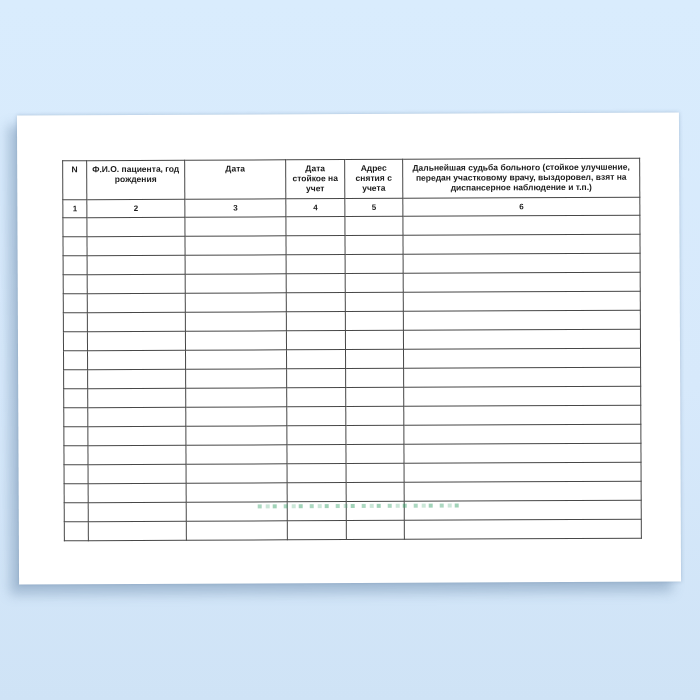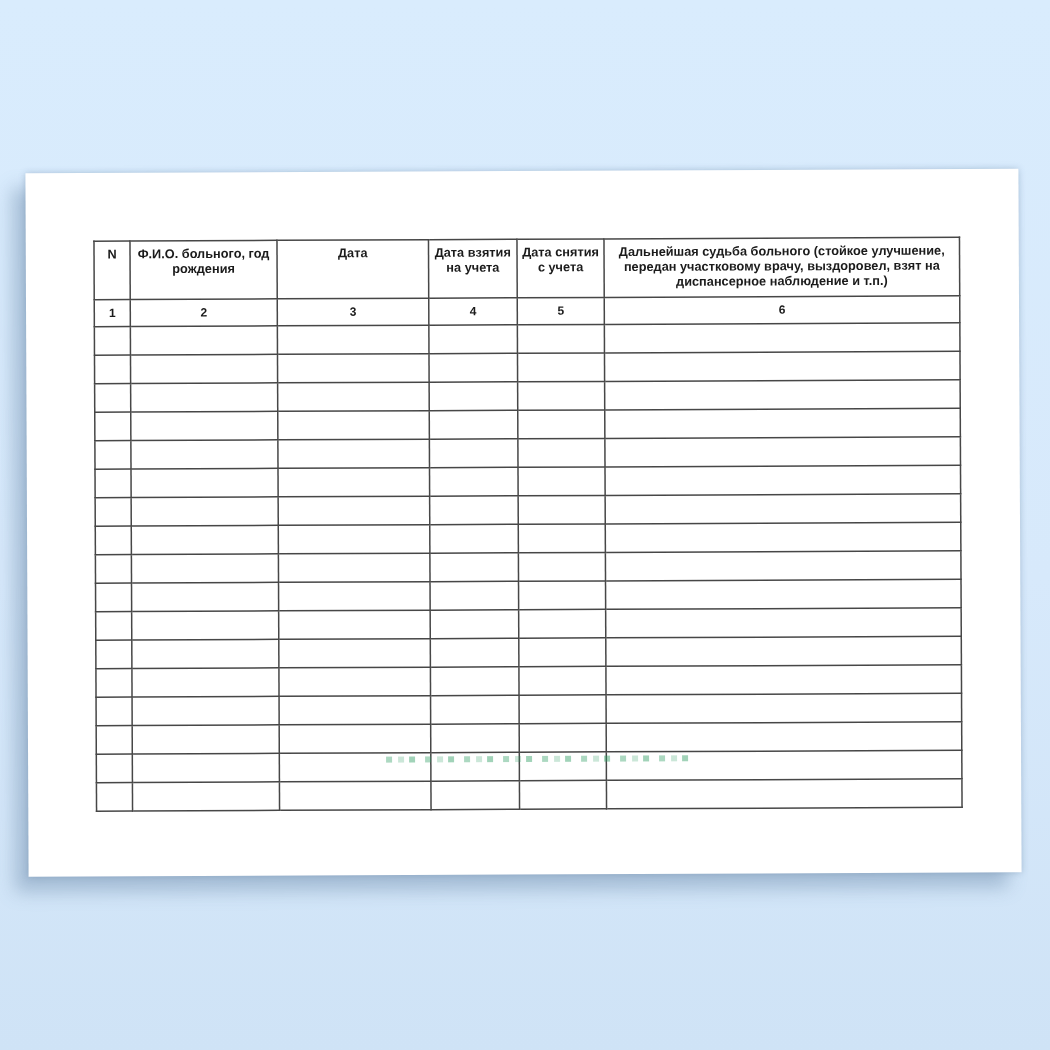--- a/index.html
+++ b/index.html
@@ -89,24 +89,24 @@
         <col class="c1">
           <col class="c2">
           <col class="c3">
         <col class="c4">
           <col class="c5">
           <col class="c6">
       </colgroup>
       <thead>
         <tr class="header-row" id="header-row">
             <th>N</th>
-            <th>Ф.И.О. больного, год рождения</th>
+            <th>Ф.И.О. пациента, год рождения</th>
             <th>Дата</th>
-            <th>Дата взятия на учета</th>
-            <th>Дата снятия с учета</th>
+            <th>Дата стойкое на учет</th>
+            <th>Адрес снятия с учета</th>
             <th>Дальнейшая судьба больного (стойкое улучшение, передан участковому врачу, выздоровел, взят на диспансерное наблюдение и т.п.)</th>
           </tr>
         <tr class="number-row" id="number-row">
             <td>1</td>
             <td>2</td>
             <td>3</td>
             <td>4</td>
             <td>5</td>
             <td>6</td>
           </tr>

